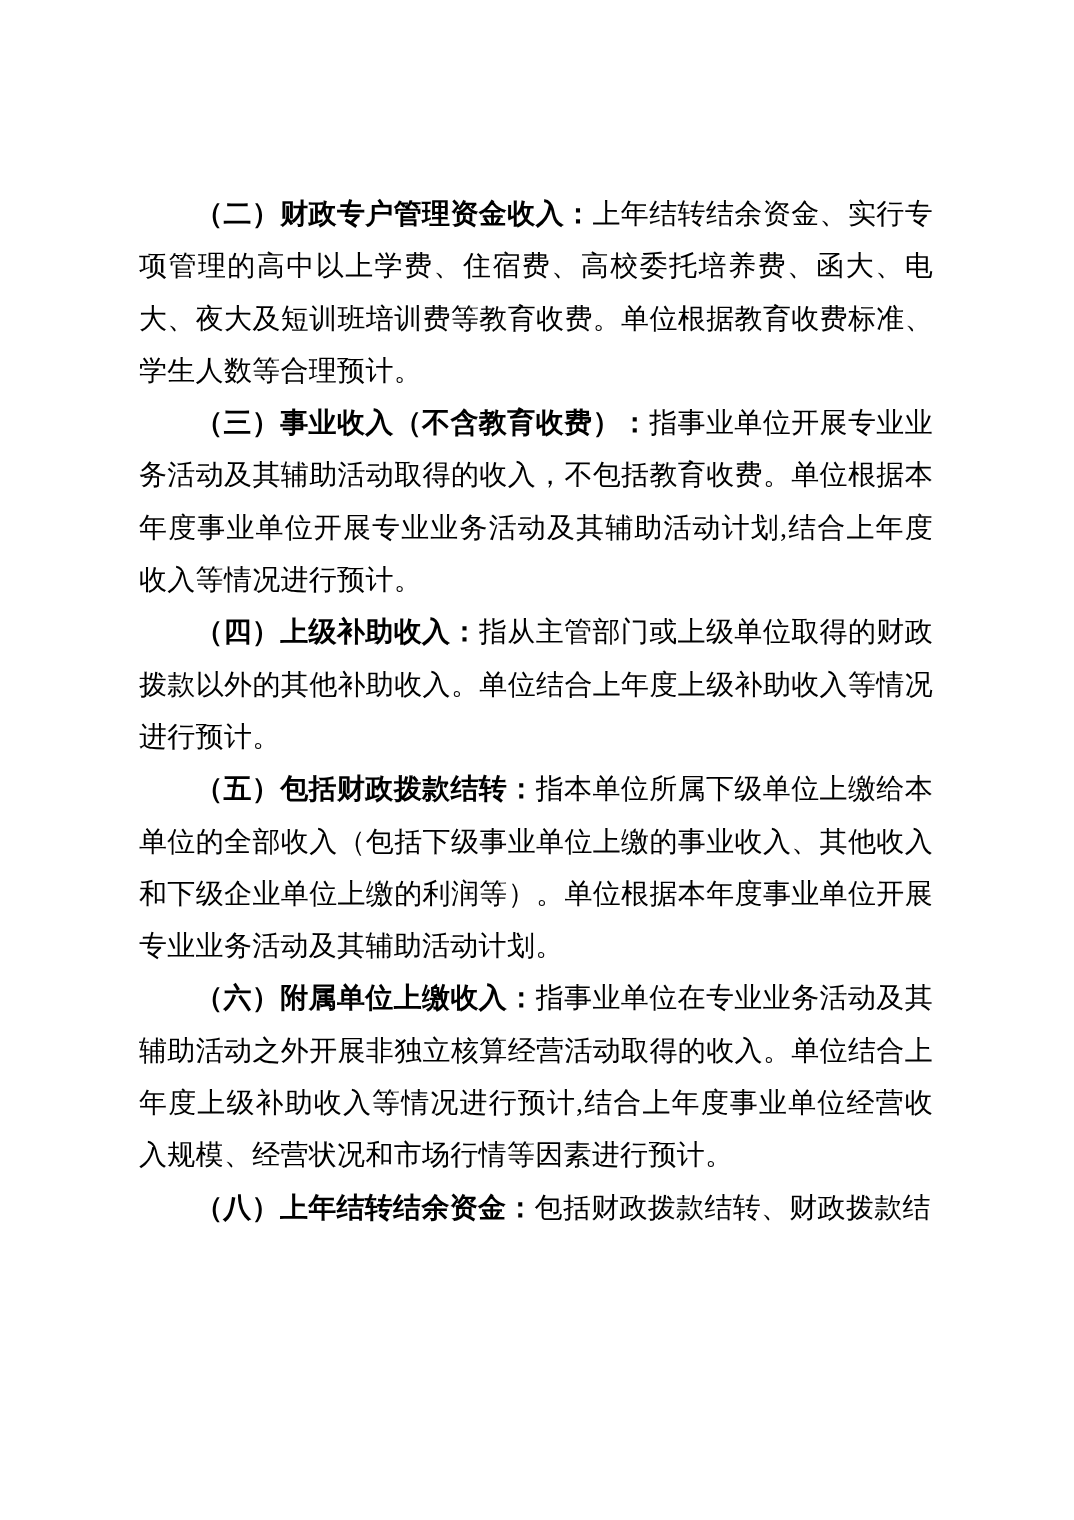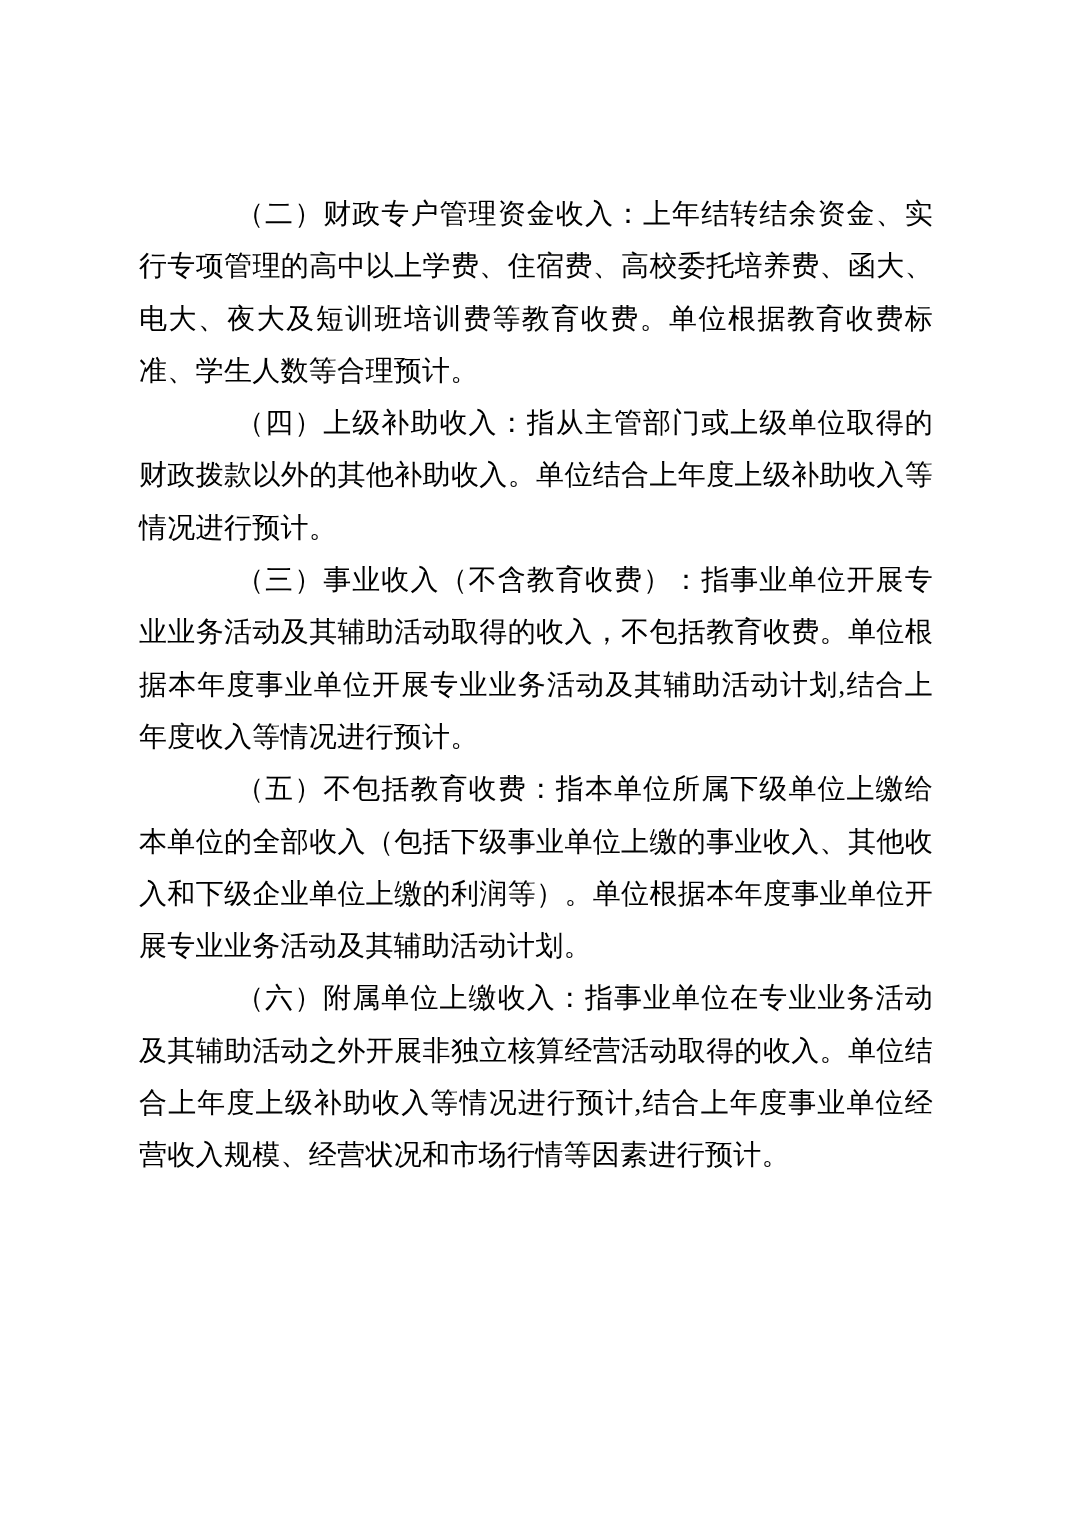--- a/index.html
+++ b/index.html
@@ -36,28 +36,28 @@
     line-height: 52.3px;
     text-indent: 2em;
     text-align: justify;
     text-align-last: left;
     text-justify: inter-ideograph;
     letter-spacing: 0.3px;
     word-break: break-all;
     overflow-wrap: anywhere;
   }
   .text-block p .head {
-    font-weight: 400;
-    margin-left: 41px;
+    font-weight: 700;
   }
 </style>
 </head>
 <body>
 
 <div class="page">
   <div class="text-block">
     <p><span class="head">（二）财政专户管理资金收入：</span><span>上年结转结余资金、实行专项管理的高中以上学费、住宿费、高校委托培养费、函大、电大、夜大及短训班培训费等教育收费。单位根据教育收费标准、学生人数等合理预计。</span></p>
+    <p><span class="head">（三）事业收入（不含教育收费）：</span><span>指事业单位开展专业业务活动及其辅助活动取得的收入，不包括教育收费。单位根据本年度事业单位开展专业业务活动及其辅助活动计划,结合上年度收入等情况进行预计。</span></p>
     <p><span class="head">（四）上级补助收入：</span><span>指从主管部门或上级单位取得的财政拨款以外的其他补助收入。单位结合上年度上级补助收入等情况进行预计。</span></p>
-    <p><span class="head">（三）事业收入（不含教育收费）：</span><span>指事业单位开展专业业务活动及其辅助活动取得的收入，不包括教育收费。单位根据本年度事业单位开展专业业务活动及其辅助活动计划,结合上年度收入等情况进行预计。</span></p>
-    <p><span class="head">（五）不包括教育收费：</span><span>指本单位所属下级单位上缴给本单位的全部收入（包括下级事业单位上缴的事业收入、其他收入和下级企业单位上缴的利润等）。单位根据本年度事业单位开展专业业务活动及其辅助活动计划。</span></p>
+    <p><span class="head">（五）包括财政拨款结转：</span><span>指本单位所属下级单位上缴给本单位的全部收入（包括下级事业单位上缴的事业收入、其他收入和下级企业单位上缴的利润等）。单位根据本年度事业单位开展专业业务活动及其辅助活动计划。</span></p>
     <p><span class="head">（六）附属单位上缴收入：</span><span>指事业单位在专业业务活动及其辅助活动之外开展非独立核算经营活动取得的收入。单位结合上年度上级补助收入等情况进行预计,结合上年度事业单位经营收入规模、经营状况和市场行情等因素进行预计。</span></p>
+    <p><span class="head">（八）上年结转结余资金：</span><span>包括财政拨款结转、财政拨款结</span></p>
   </div>
 </div>
 
 </body></html>

